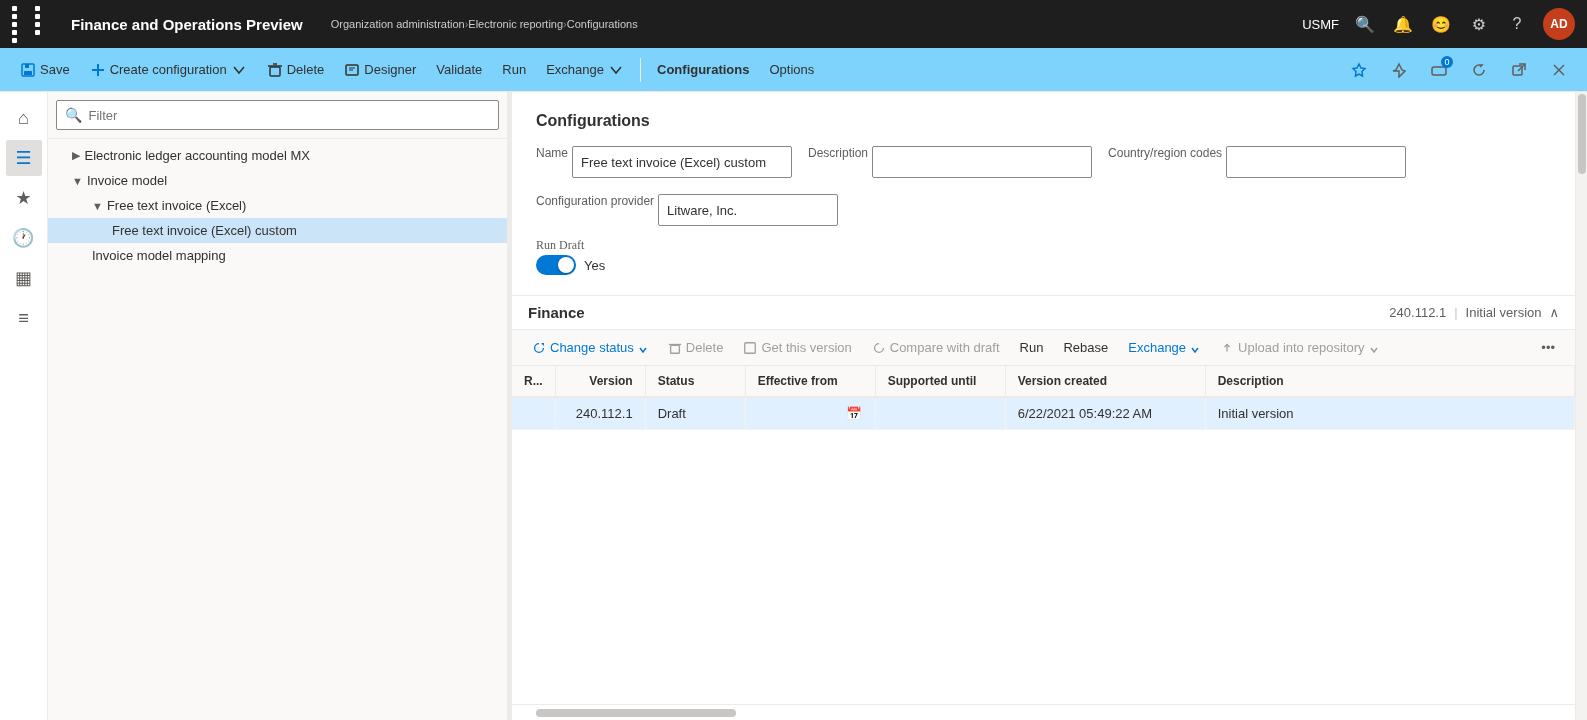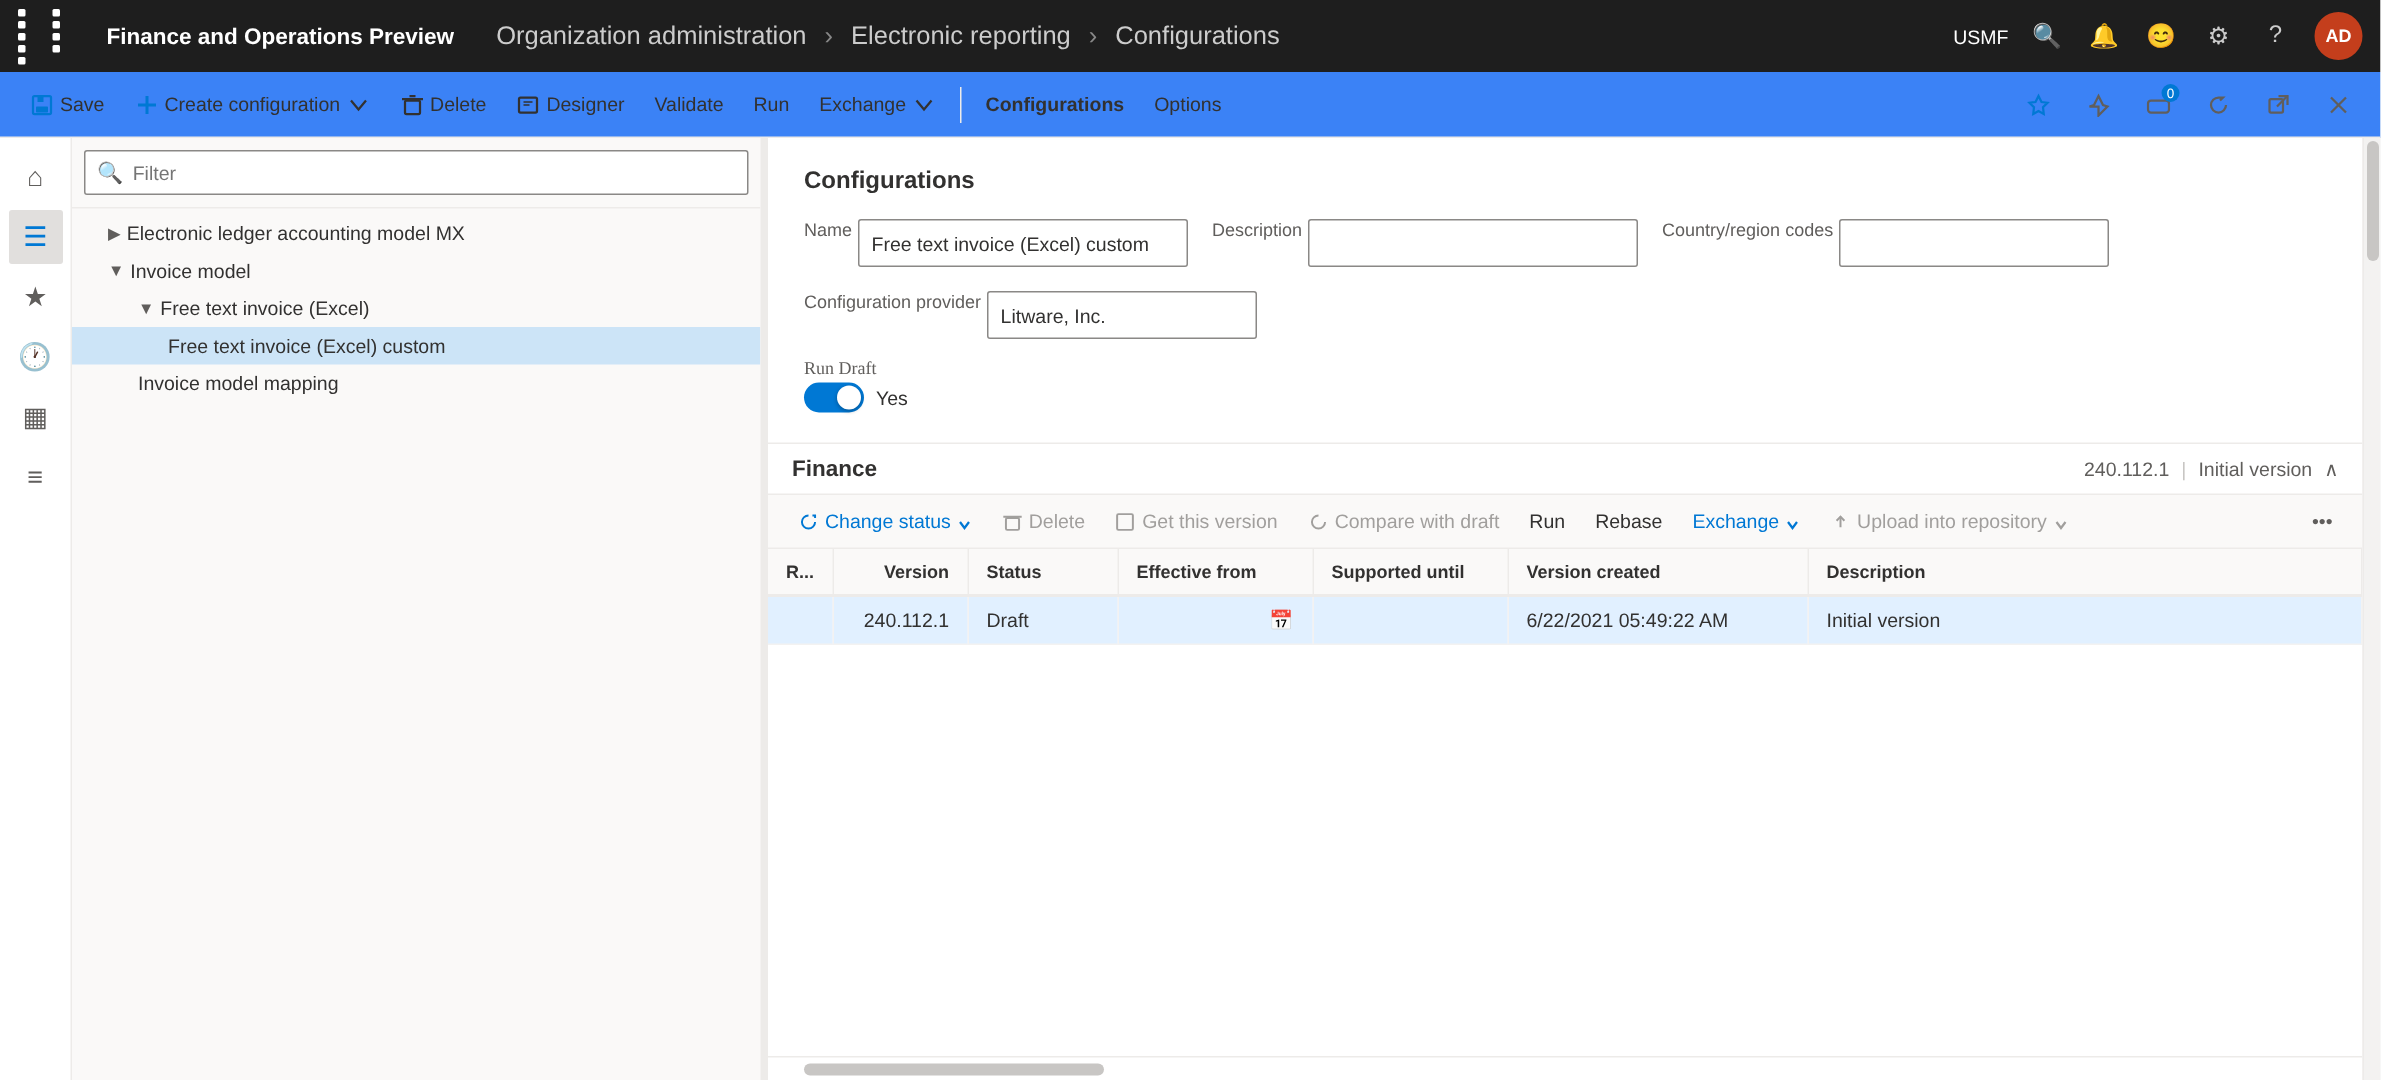--- a/index.html
+++ b/index.html
@@ -3,30 +3,30 @@
   <meta charset="utf-8">
   <style>
     * { box-sizing: border-box; margin: 0; padding: 0; }
     body { font-family: 'Segoe UI', Tahoma, Geneva, Verdana, sans-serif; font-size: 13px; background: #f3f2f1; color: #323130; overflow: hidden; width: 1587px; height: 720px; }
 
     
     .top-bar { display: flex; align-items: center; background: #1e1e1e; color: #fff; height: 48px; padding: 0 12px; gap: 8px; }
     .top-bar-grid { display: grid; grid-template-columns: 20px 20px; gap: 3px; margin-right: 8px; cursor: pointer; }
     .top-bar-grid-dot { width: 5px; height: 5px; background: #fff; border-radius: 1px; }
     .top-bar-title { font-size: 15px; font-weight: 600; color: #fff; margin-right: 20px; }
-    .breadcrumb { display: flex; align-items: flex-end; gap: 12px; color: #ccc; font-size: 17px; flex: 1; }
+    .breadcrumb { display: flex; align-items: flex-end; gap: 0; color: #ccc; font-size: 11px; flex: 1; }
     .breadcrumb-sep { color: #888; }
     .breadcrumb-item { color: #ccc; cursor: pointer; }
     .top-bar-right { display: flex; align-items: center; gap: 14px; }
     .top-bar-org { color: #fff; font-size: 13px; }
     .top-bar-icon { color: #ccc; font-size: 16px; cursor: pointer; width: 24px; text-align: center; }
     .avatar { width: 32px; height: 32px; border-radius: 50%; background: #c43e1c; color: #fff; display: flex; align-items: center; justify-content: center; font-size: 12px; font-weight: 600; cursor: pointer; }
 
     
-    .toolbar { display: flex; align-items: center; background: #3b82f6; border-bottom: 1px solid #edebe9; height: 44px; padding: 0 12px; gap: 4px; }
+    .toolbar { display: flex; align-items: center; background: #7dd3fc; border-bottom: 1px solid #edebe9; height: 44px; padding: 0 12px; gap: 4px; }
     .toolbar-btn { display: flex; align-items: center; gap: 4px; padding: 4px 8px; border: none; background: transparent; cursor: pointer; font-size: 13px; color: #323130; border-radius: 2px; }
     .toolbar-btn.active { font-weight: 600; }
     .toolbar-btn svg { width: 16px; height: 16px; }
     .toolbar-sep { width: 1px; height: 24px; background: #edebe9; margin: 0 4px; }
     .toolbar-spacer { flex: 1; }
     .toolbar-right-icons { display: flex; align-items: center; gap: 8px; }
     .toolbar-right-icon { width: 32px; height: 32px; display: flex; align-items: center; justify-content: center; cursor: pointer; color: #605e5c; border-radius: 2px; }
 
     
     .main-layout { display: flex; height: calc(720px - 92px); }

